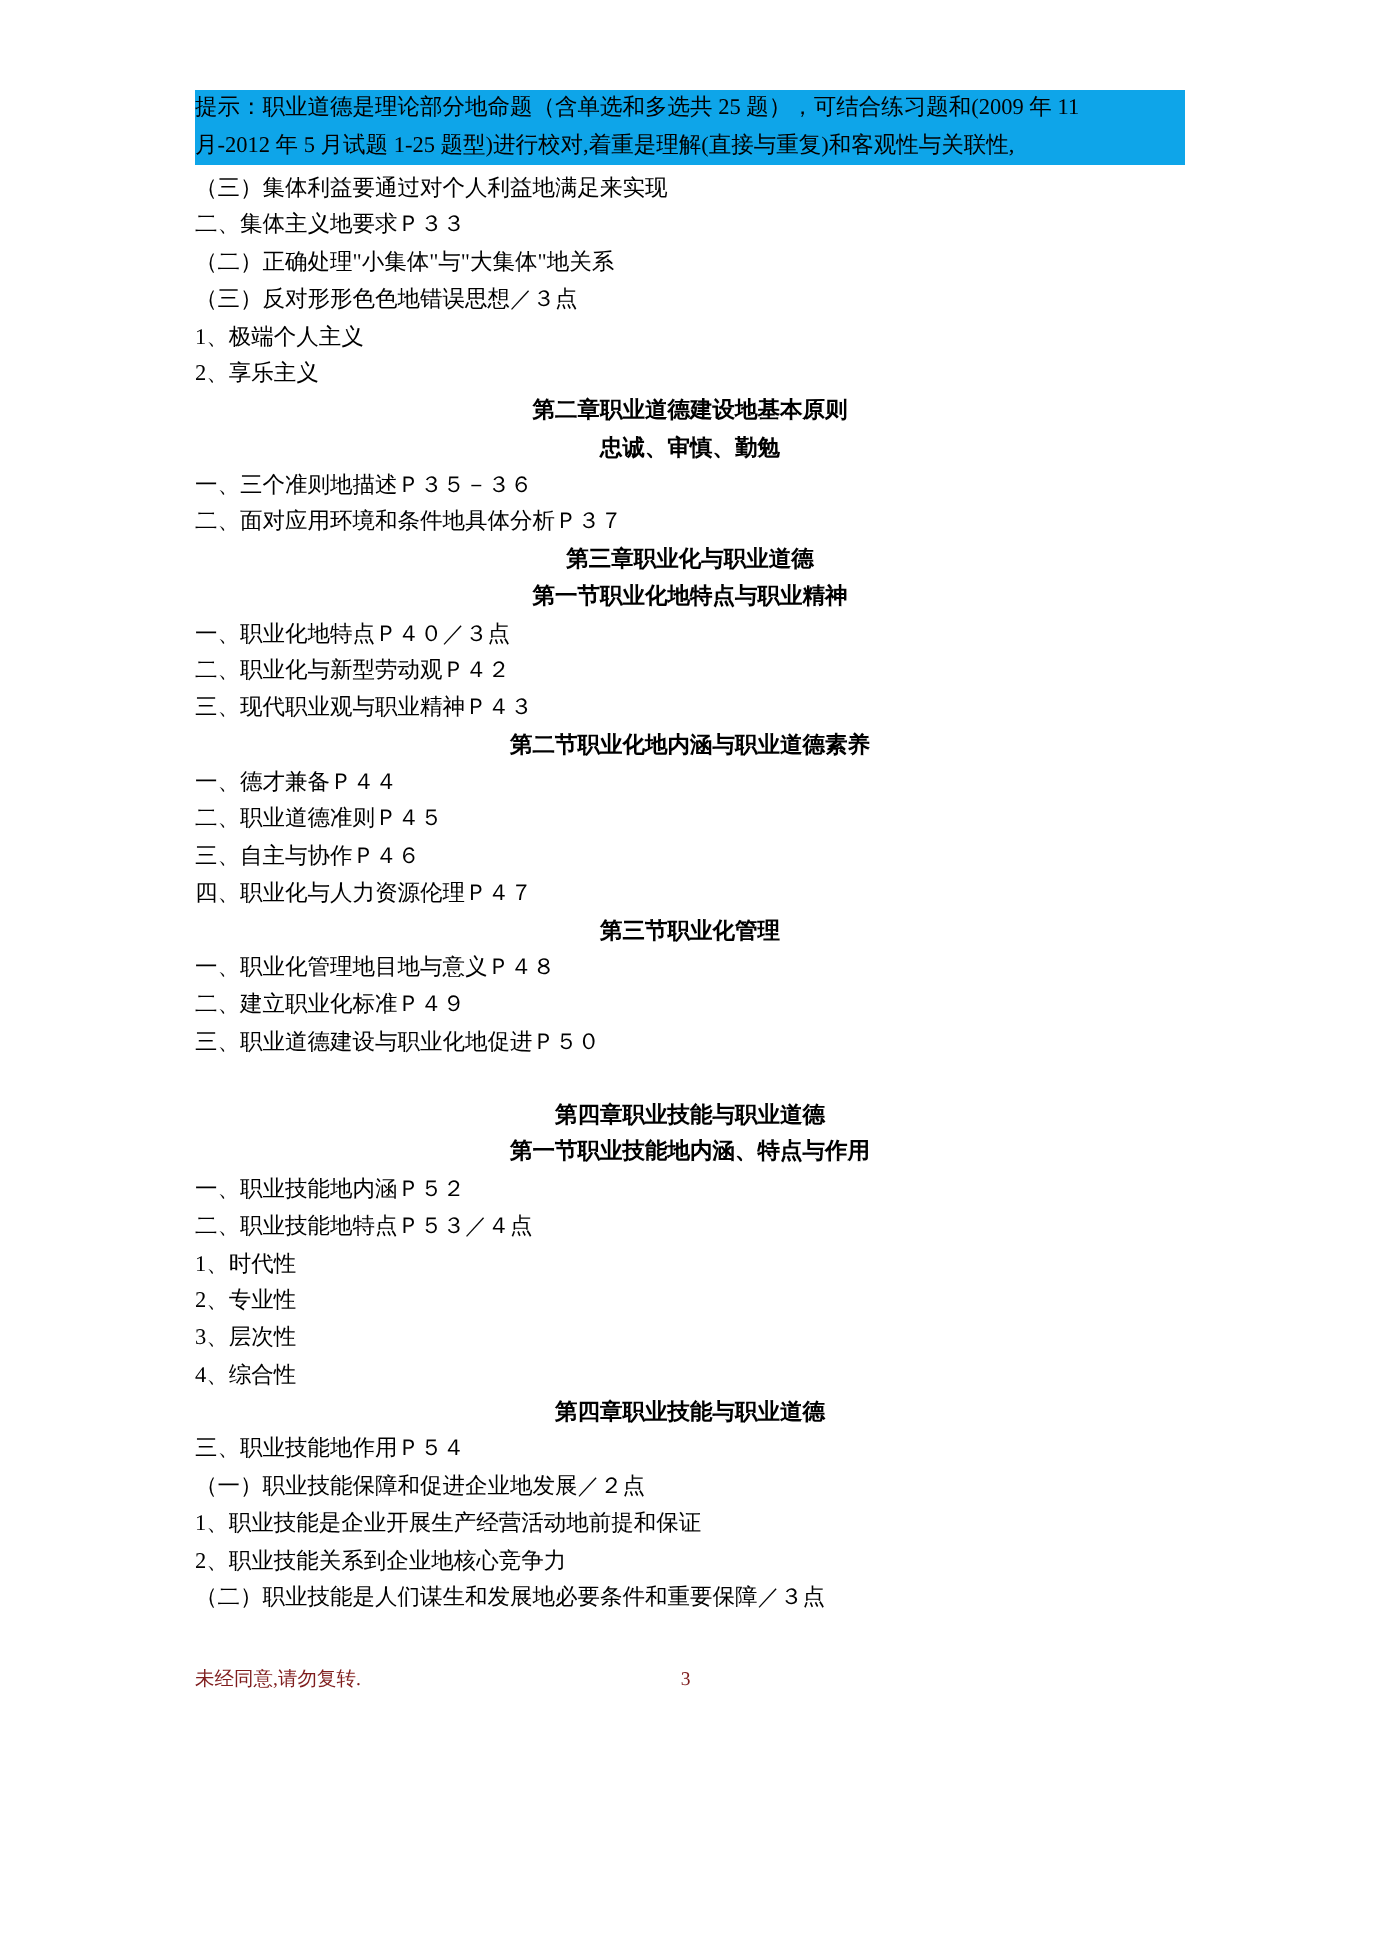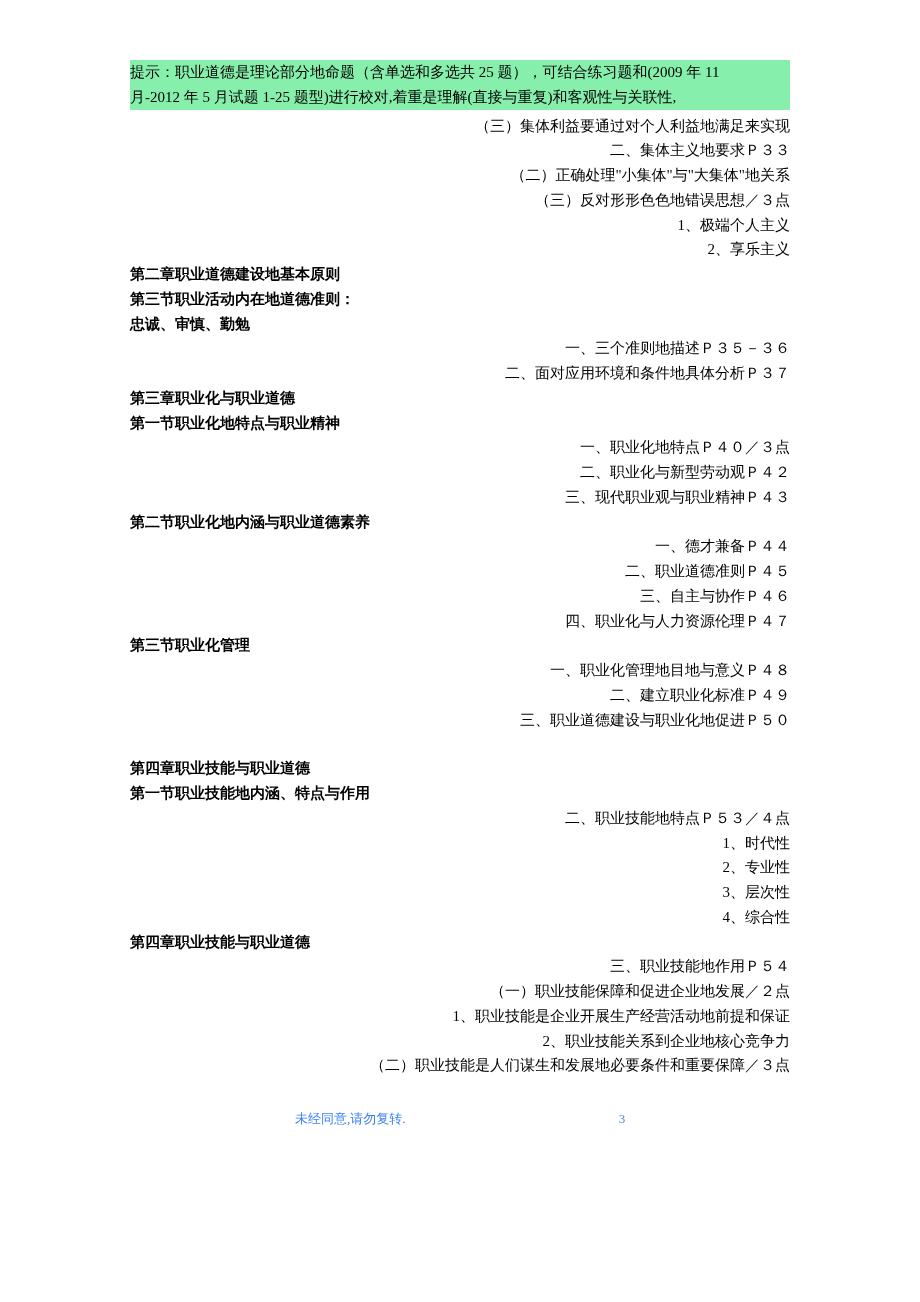--- a/index.html
+++ b/index.html
@@ -9,43 +9,42 @@
     font-family: "SimSun", "宋体", serif;
     width: 920px;
   }
   .page {
     padding: 60px 130px 40px 130px;
     font-size: 15px;
     line-height: 1.65;
     color: #000;
   }
   .hint-box {
-    background: #86efac;
+    background: #0ea5e9;
     padding: 0;
     margin-bottom: 4px;
   }
   .hint-line {
     display: block;
   }
   .normal-line {
     display: block;
-    text-align: right;
   }
   .bold-line {
     font-weight: bold;
     display: block;
+    text-align: center;
   }
   .spacer {
     height: 24px;
   }
   .footer {
     margin-top: 30px;
     font-size: 13px;
-    color: #3b82f6;
-    text-align: center;
+    color: #7f1d1d;
   }
   .footer-left {
     display: inline-block;
   }
   .footer-page {
     display: inline-block;
     margin-left: 210px;
   }
 </style>
 </head>
@@ -59,41 +58,41 @@
   </div>
 
   <div id="body-lines">
       <span class="normal-line">（三）集体利益要通过对个人利益地满足来实现</span>
       <span class="normal-line">二、集体主义地要求Ｐ３３</span>
       <span class="normal-line">（二）正确处理"小集体"与"大集体"地关系</span>
       <span class="normal-line">（三）反对形形色色地错误思想／３点</span>
       <span class="normal-line">1、极端个人主义</span>
       <span class="normal-line">2、享乐主义</span>
       <span class="bold-line">第二章职业道德建设地基本原则</span>
-      <span class="bold-line">第三节职业活动内在地道德准则：</span>
       <span class="bold-line">忠诚、审慎、勤勉</span>
       <span class="normal-line">一、三个准则地描述Ｐ３５－３６</span>
       <span class="normal-line">二、面对应用环境和条件地具体分析Ｐ３７</span>
       <span class="bold-line">第三章职业化与职业道德</span>
       <span class="bold-line">第一节职业化地特点与职业精神</span>
       <span class="normal-line">一、职业化地特点Ｐ４０／３点</span>
       <span class="normal-line">二、职业化与新型劳动观Ｐ４２</span>
       <span class="normal-line">三、现代职业观与职业精神Ｐ４３</span>
       <span class="bold-line">第二节职业化地内涵与职业道德素养</span>
       <span class="normal-line">一、德才兼备Ｐ４４</span>
       <span class="normal-line">二、职业道德准则Ｐ４５</span>
       <span class="normal-line">三、自主与协作Ｐ４６</span>
       <span class="normal-line">四、职业化与人力资源伦理Ｐ４７</span>
       <span class="bold-line">第三节职业化管理</span>
       <span class="normal-line">一、职业化管理地目地与意义Ｐ４８</span>
       <span class="normal-line">二、建立职业化标准Ｐ４９</span>
       <span class="normal-line">三、职业道德建设与职业化地促进Ｐ５０</span>
       <div class="spacer"></div>
       <span class="bold-line">第四章职业技能与职业道德</span>
       <span class="bold-line">第一节职业技能地内涵、特点与作用</span>
+      <span class="normal-line">一、职业技能地内涵Ｐ５２</span>
       <span class="normal-line">二、职业技能地特点Ｐ５３／４点</span>
       <span class="normal-line">1、时代性</span>
       <span class="normal-line">2、专业性</span>
       <span class="normal-line">3、层次性</span>
       <span class="normal-line">4、综合性</span>
       <span class="bold-line">第四章职业技能与职业道德</span>
       <span class="normal-line">三、职业技能地作用Ｐ５４</span>
       <span class="normal-line">（一）职业技能保障和促进企业地发展／２点</span>
       <span class="normal-line">1、职业技能是企业开展生产经营活动地前提和保证</span>
       <span class="normal-line">2、职业技能关系到企业地核心竞争力</span>

